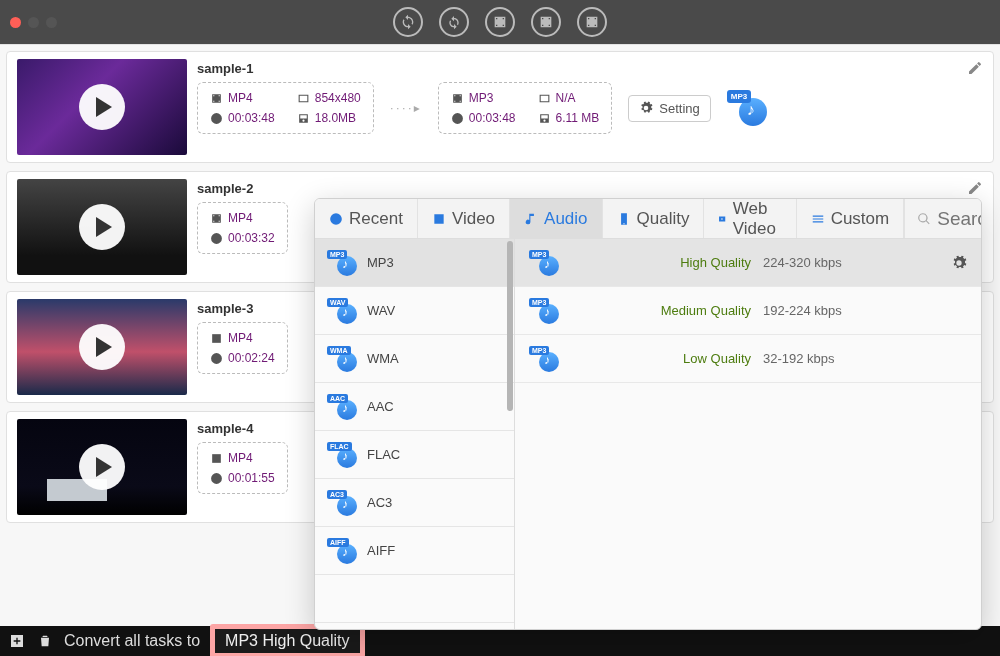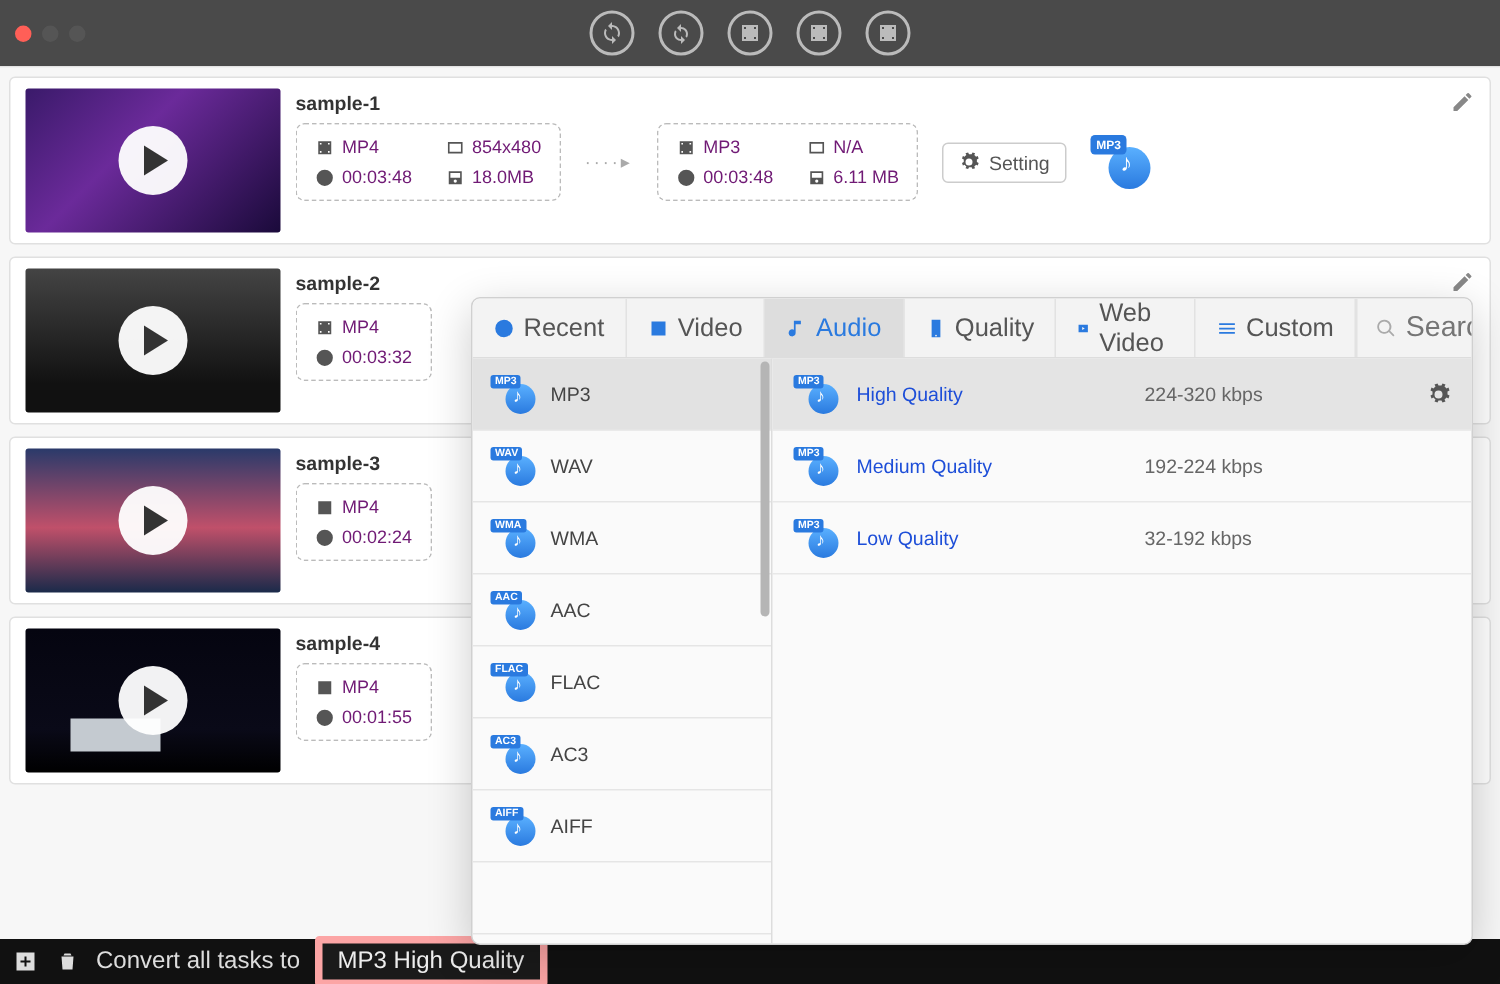--- a/index.html
+++ b/index.html
@@ -67,21 +67,21 @@
   .fmt{height:48px;display:flex;align-items:center;gap:10px;padding:0 12px;border-bottom:1px solid #e5e5e5;cursor:pointer;}
   .fmt.selected{background:#e2e2e2;}
   .fbadge{width:30px;height:26px;position:relative;flex:0 0 30px;}
   .fbadge .circle{width:20px;height:20px;border-radius:50%;background:linear-gradient(#5ab0ff,#2a7adf);position:absolute;bottom:0;right:0;}
   .fbadge .circle:after{content:"\266A";color:#fff;position:absolute;left:5px;top:1px;font-size:12px;}
   .fbadge .lbl{position:absolute;top:0;left:0;background:#2a7adf;color:#fff;font-size:7px;font-weight:700;padding:1px 3px;border-radius:2px;}
   .fmt .name{color:#444;}
   .qualities{flex:1;overflow-y:auto;}
   .qrow{height:48px;display:flex;align-items:center;gap:12px;padding:0 14px;border-bottom:1px solid #e8e8e8;cursor:pointer;}
   .qrow.selected{background:#e4e4e4;}
-  .qrow .qname{flex:0 0 180px;color:#1d4ed8;}
+  .qrow .qname{flex:0 0 180px;color:#4d7c0f;text-align:right;}
   .qrow .qrate{flex:1;color:#666;}
   .qrow .gear{width:16px;height:16px;}
   .qrow .gear svg{width:16px;height:16px;fill:#555;}
 
   
 </style>
 </head>
 <body>
 
 <div class="titlebar">

